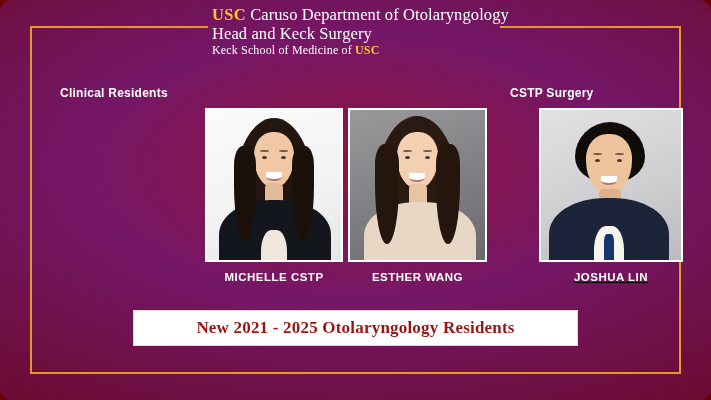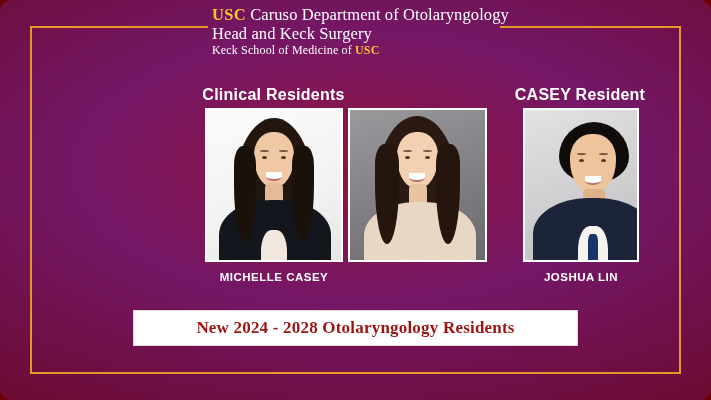--- a/index.html
+++ b/index.html
@@ -81,24 +81,24 @@
   .logo-sub .gold {
     color: #ffc72c;
     font-weight: bold;
   }
 
   
   .group-label {
     position: absolute;
     z-index: 4;
     color: #ffffff;
-    font-size: 16px;
+    font-size: 12px;
     font-weight: bold;
     letter-spacing: 0.25px;
-    text-align: center;
+    text-align: left;
     white-space: nowrap;
   }
   .group-clinical { left: 60px;  top: 86px; width: 427px; }
   .group-cstp     { left: 510px; top: 86px; width: 140px; }
 
   
   .portrait-row {
     position: absolute;
     left: 0;
     top: 108px;
@@ -106,21 +106,21 @@
     height: 180px;
     z-index: 3;
   }
   .person {
     position: absolute;
     top: 0;
   }
   .person-1 { left: 60px;  width: 130px; }
   .person-2 { left: 205px; width: 138px; }
   .person-3 { left: 348px; width: 139px; }
-  .person-4 { left: 523px; width: 116px; }
+  .person-4 { left: 539px; width: 144px; text-decoration: underline; }
 
   .photo {
     width: 100%;
     height: 154px;
     border: 2px solid #ffffff;
     box-sizing: border-box;
     overflow: hidden;
     position: relative;
     background: #c9c9cb;
   }
@@ -231,57 +231,58 @@
     <div class="logo-line">
       <span class="logo-usc">USC</span><span> Caruso Department of Otolaryngology</span>
     </div>
     <div class="logo-line">Head and Keck Surgery</div>
     <div class="logo-sub">
       <span>Keck School of Medicine of </span><span class="gold">USC</span>
     </div>
   </div>
 
   <div class="group-label group-clinical">Clinical Residents</div>
-  <div class="group-label group-cstp">CASEY Resident</div>
+  <div class="group-label group-cstp">CSTP Surgery</div>
 
   <div class="portrait-row">
 
 
     <div class="person person-2">
       <div class="photo bg-studio-white">
         <div class="hair" style="left:28px; top:8px; width:78px; height:122px; background:#22160f;"></div>
         <div class="face" style="left:47px; top:22px; width:40px; height:56px; background:#f0c8a6;"></div>
         <div class="brow" style="left:53px; top:40px;"></div>
         <div class="brow" style="left:72px; top:40px;"></div>
         <div class="eye" style="left:55px; top:46px;"></div>
         <div class="eye" style="left:74px; top:46px;"></div>
         <div class="smile" style="left:59px; top:62px;"></div>
         <div class="neck" style="left:58px; top:73px; width:18px; height:20px; background:#e4bb99;"></div>
         <div class="body" style="left:12px; width:112px; height:60px; background:#14161d;"></div>
         <div class="shirt" style="left:54px; width:26px; height:30px; background:#f1e7de;"></div>
         <div class="hair" style="left:27px; top:36px; width:22px; height:96px; background:#1b110b; border-radius:40% 40% 50% 50% / 20% 20% 60% 60%;"></div>
         <div class="hair" style="left:85px; top:36px; width:22px; height:96px; background:#1b110b; border-radius:40% 40% 50% 50% / 20% 20% 60% 60%;"></div>
       </div>
-      <div class="person-name">MICHELLE CASEY</div>
+      <div class="person-name">MICHELLE CSTP</div>
     </div>
 
     <div class="person person-3">
       <div class="photo bg-studio-dark">
         <div class="hair" style="left:26px; top:6px; width:82px; height:126px; background:#2a1a11;"></div>
         <div class="face" style="left:47px; top:22px; width:41px; height:57px; background:#f4d0b2;"></div>
         <div class="brow" style="left:53px; top:40px;"></div>
         <div class="brow" style="left:73px; top:40px;"></div>
         <div class="eye" style="left:55px; top:46px;"></div>
         <div class="eye" style="left:75px; top:46px;"></div>
         <div class="smile" style="left:59px; top:63px;"></div>
         <div class="neck" style="left:59px; top:74px; width:18px; height:20px; background:#e8c3a4;"></div>
         <div class="body" style="left:14px; width:112px; height:58px; background:#e9d7c6;"></div>
         <div class="hair" style="left:25px; top:34px; width:24px; height:100px; background:#24150d; border-radius:40% 40% 50% 50% / 20% 20% 60% 60%;"></div>
         <div class="hair" style="left:86px; top:34px; width:24px; height:100px; background:#24150d; border-radius:40% 40% 50% 50% / 20% 20% 60% 60%;"></div>
       </div>
+      <div class="person-name">ESTHER WANG</div>
     </div>
 
     <div class="person person-4">
       <div class="photo bg-studio-light">
         <div class="hair" style="left:34px; top:12px; width:70px; height:60px; background:#100c09;"></div>
         <div class="face" style="left:45px; top:24px; width:46px; height:60px; background:#edc49c;"></div>
         <div class="brow" style="left:52px; top:43px;"></div>
         <div class="brow" style="left:74px; top:43px;"></div>
         <div class="eye" style="left:54px; top:49px;"></div>
         <div class="eye" style="left:76px; top:49px;"></div>
@@ -290,16 +291,16 @@
         <div class="body" style="left:8px; width:120px; height:62px; background:#1b2438;"></div>
         <div class="shirt" style="left:53px; width:30px; height:34px; background:#f7f4ef;"></div>
         <div class="tie" style="left:63px; width:10px; height:26px; background:#16356b;"></div>
       </div>
       <div class="person-name">JOSHUA LIN</div>
     </div>
 
   </div>
 
   <div class="banner">
-    <span class="banner-text">New 2024 - 2028 Otolaryngology Residents</span>
+    <span class="banner-text">New 2021 - 2025 Otolaryngology Residents</span>
   </div>
 
 </div>
 
 </body></html>

